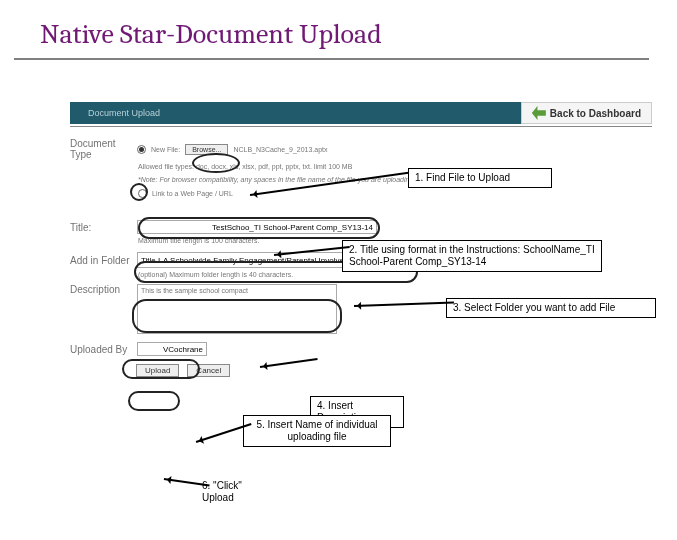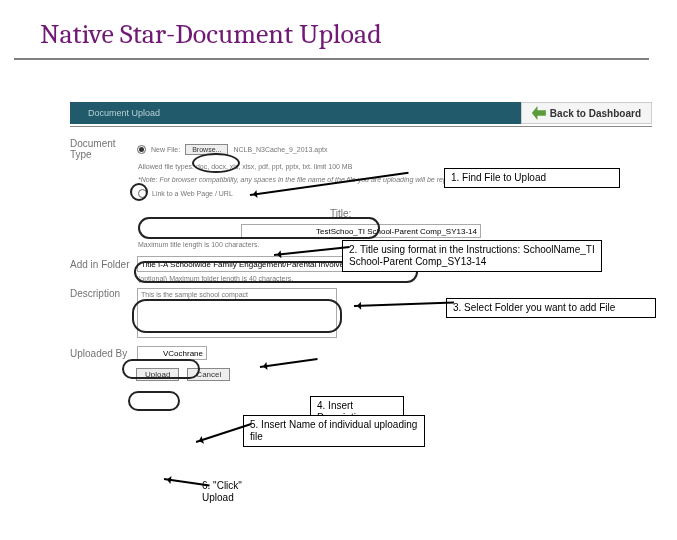--- a/index.html
+++ b/index.html
@@ -25,25 +25,25 @@
   .desc-box { border: 1px solid #aaa; font-size: 7px; padding: 2px 3px; height: 50px; width: 200px; color: #777; }
   .circle { position: absolute; border: 2px solid #222; border-radius: 50%; pointer-events: none; }
   .c1 { left: 122px; top: 26px; width: 48px; height: 20px; }
   .c2 { left: 60px; top: 56px; width: 18px; height: 18px; border-radius: 50%; }
   .c3 { left: 68px; top: 90px; width: 242px; height: 22px; border-radius: 12px; }
   .c4 { left: 64px; top: 134px; width: 284px; height: 22px; border-radius: 12px; }
   .c5 { left: 62px; top: 172px; width: 210px; height: 34px; border-radius: 14px; }
   .c6 { left: 52px; top: 232px; width: 78px; height: 20px; border-radius: 10px; }
   .c7 { left: 58px; top: 264px; width: 52px; height: 20px; border-radius: 10px; }
   .annot { position: absolute; border: 1px solid #000; background: #fff; font-size: 10px; padding: 3px 6px; color: #000; line-height: 1.2; }
-  .a1 { left: 408px; top: 168px; width: 176px; margin-left: 36px; }
+  .a1 { left: 408px; top: 168px; width: 144px; }
   .a2 { left: 342px; top: 240px; width: 260px; }
   .a3 { left: 446px; top: 298px; width: 210px; }
   .a4 { left: 310px; top: 352px; width: 94px; margin-top: 44px; }
-  .a5 { left: 243px; top: 415px; width: 182px; }
+  .a5 { left: 243px; top: 415px; width: 148px; text-align: center; }
   .a6 { left: 196px; top: 477px; width: 80px; border: none; }
   .arrow-line { position: absolute; background: #000; height: 1.5px; transform-origin: left center; pointer-events: none; }
   .arrow-line::after { content: ""; position: absolute; left: -1px; top: -3px; border: 4px solid transparent; border-right-color: #000; }
   .btn-small { background: #eee; border: 1px solid #888; font-size: 8px; padding: 1px 8px; margin-right: 3px; filter: blur(0.3px); }
 </style>
 </head>
 <body>
 
 <div class="title">Native Star-Document Upload</div>
 
@@ -71,21 +71,21 @@
     <div class="row" style="margin-left:68px;">
       <span class="faded-text">Allowed file types: doc, docx, xls, xlsx, pdf, ppt, pptx, txt. limit 100 MB</span>
     </div>
     <div class="row" style="margin:6px 0 6px 68px;">
       <span class="faded-text" style="font-style:italic;">*Note: For browser compatibility, any spaces in the file name of the file you are uploading will be replaced with underscores "_".</span>
     </div>
     <div class="row" style="margin-left:68px;">
       <span class="radio"></span>
       <span class="faded-text">Link to a Web Page / URL</span>
     </div>
-    <div class="row" style="margin-top:10px;flex-direction:column;">
+    <div class="row" style="margin-top:22px;">
       <span class="row-label">Title:</span>
       <input class="text-input" style="width: 240px;" value="TestSchoo_TI School-Parent Comp_SY13-14">
     </div>
     <div class="row" style="margin-left:68px;">
       <span class="faded-text">Maximum title length is 100 characters.</span>
     </div>
     <div class="row" style="margin-top:8px;">
       <span class="row-label">Add in Folder</span>
       <input class="select-input" style="width: 280px;" value="Title I-A Schoolwide Family Engagement/Parental Involvement SY13-14">
       <span class="faded-text">or create a new folder:</span>

